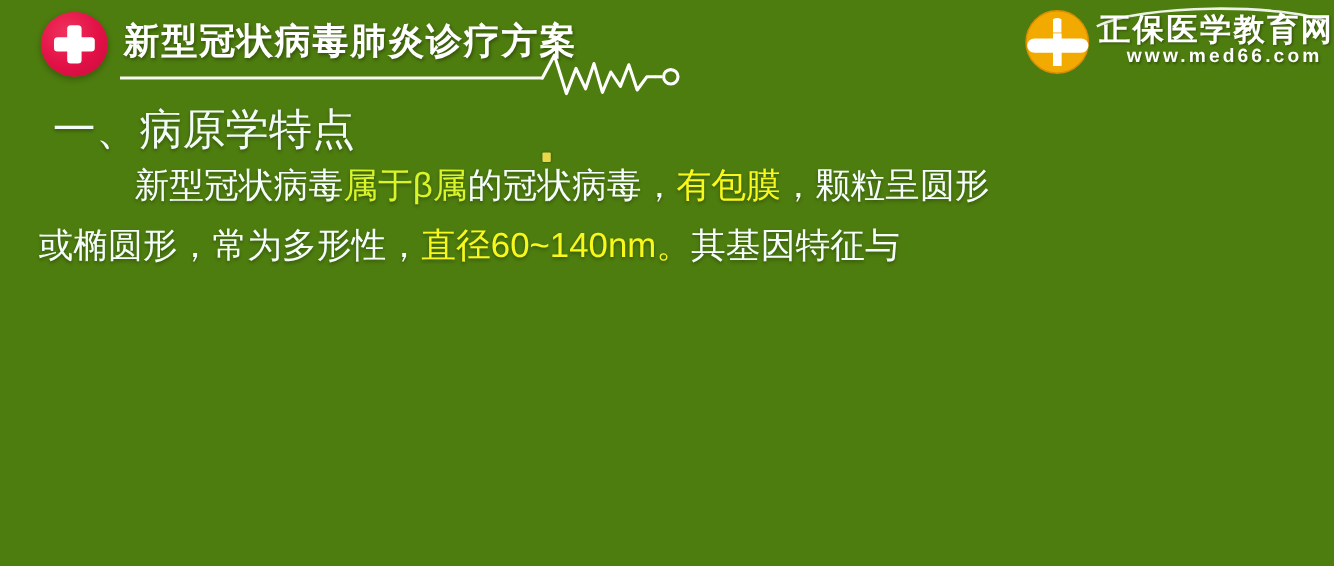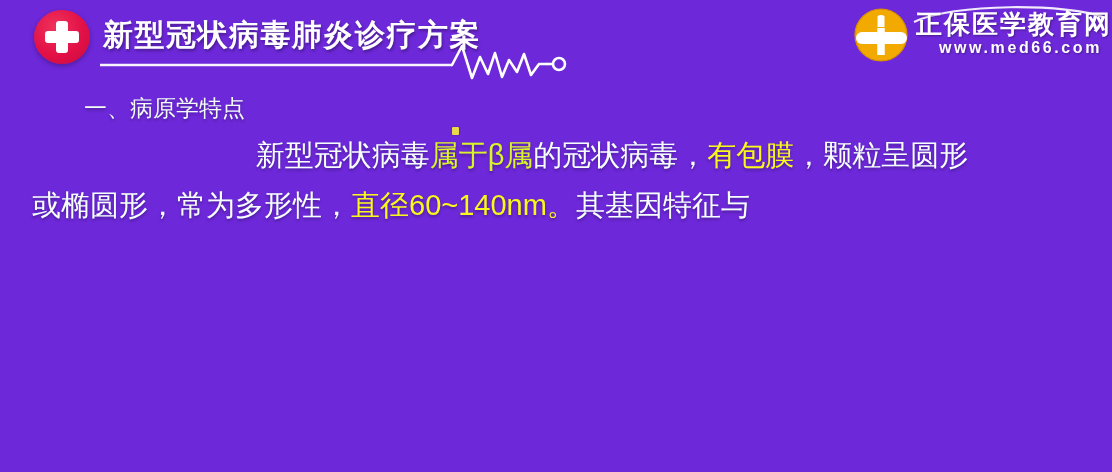--- a/index.html
+++ b/index.html
@@ -4,21 +4,21 @@
 <style>
   html, body {
     margin: 0;
     padding: 0;
     background: #0e5d52;
   }
   #screen {
     position: relative;
     width: 1112px;
     height: 472px;
-    background: #6d28d9;
+    background: #4d7c0f;
     overflow: hidden;
     font-family: "Liberation Sans", "DejaVu Sans", sans-serif;
     -webkit-font-smoothing: antialiased;
   }
 
   
   #header {
     position: absolute;
     left: 0; top: 0;
     width: 1112px;
@@ -125,38 +125,37 @@
   }
 
   
   #body-text {
     position: absolute;
     left: 0;
     top: 86px;
     width: 1112px;
   }
   .section-heading {
-    font-size: 23px;
+    font-size: 36px;
     color: #f2fbf8;
-    padding-left: 84px;
+    padding-left: 44px;
     line-height: 44px;
     text-shadow: 0 2px 3px rgba(0,0,0,0.30);
     white-space: nowrap;
   }
   .para {
     font-size: 29px;
     color: #f6fffc;
     line-height: 50px;
     padding-left: 32px;
     text-shadow: 0 2px 3px rgba(0,0,0,0.30);
     white-space: nowrap;
   }
   .para.indent {
     padding-left: 112px;
-    text-align: center;
   }
   .hl-green {
     color: #d9f52a;
   }
   .hl-yellow {
     color: #f8f81c;
   }
 
   #cursor-dot {
     position: absolute;

